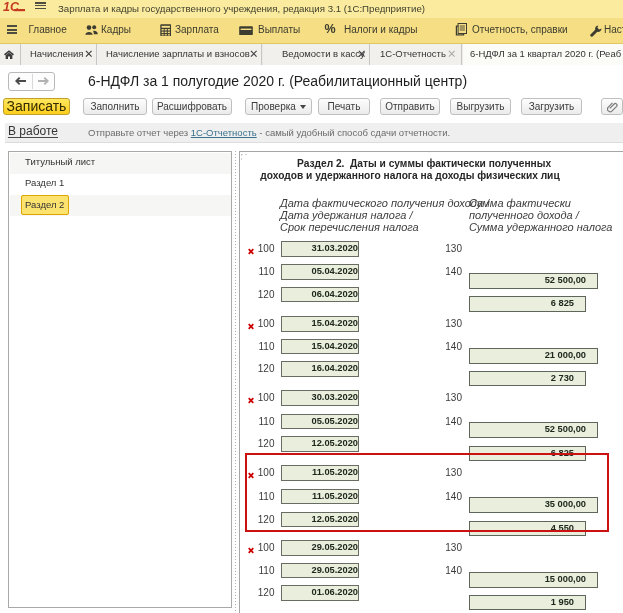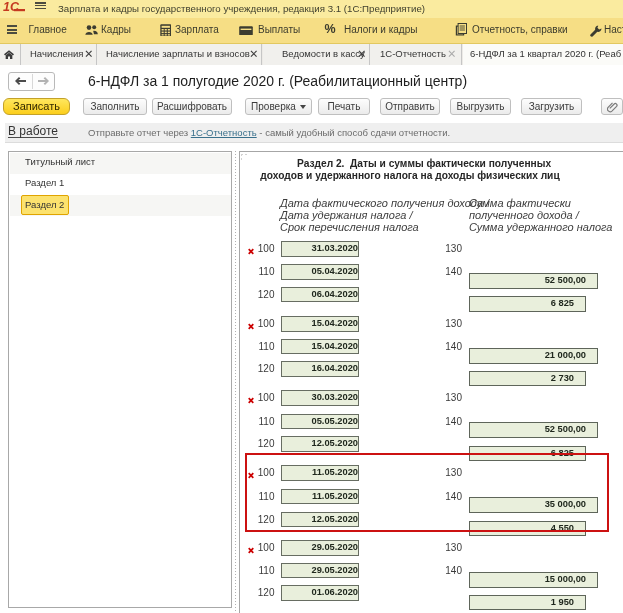--- a/index.html
+++ b/index.html
@@ -20,21 +20,21 @@
 .tab { position:absolute; top:0; height:21px; background:#f1f0ed; border-right:1px solid #c6c6c6; font-size:9.5px; color:#333; }
 .tab .tx { position:absolute; top:4px; white-space:nowrap; }
 .tab.active { background:#fbfbf8; }
 .tclose { position:absolute; top:6.5px; }
 
 .navbox { position:absolute; left:8px; top:71.5px; width:47px; height:19px; background:#fdfdfd; border:1px solid #b9b9b9; border-radius:3px; }
 .navbox .div { position:absolute; left:23px; top:1px; width:1px; height:15px; background:#d8d8d8; }
 .doctitle { position:absolute; left:88px; top:72.5px; font-size:14px; color:#1f1f1f; }
 
 .btn { position:absolute; top:97.5px; height:17px; border:1px solid #bfbfbf; border-radius:3px; background:linear-gradient(#fdfdfd,#ebebeb); font-size:10px; color:#3c3c3c; text-align:center; line-height:15px; }
-.btn.save { background:linear-gradient(#ffe75e,#fbce1c); border-color:#c3a129; color:#332a00; font-size:11px;border-radius:6px; }
+.btn.save { background:linear-gradient(#ffe75e,#fbce1c); border-color:#c3a129; color:#332a00; font-size:14px; }
 
 .statusrow { position:absolute; left:5px; top:123px; width:618px; height:19.5px; background:#efefef; border-bottom:1px solid #dcdcdc; }
 .vrabote { position:absolute; left:3px; top:3.2px; font-size:12px; color:#333; height:11.5px; line-height:11.5px; border-bottom:1.2px solid #4a4a4a; }
 .smsg { position:absolute; left:83px; top:3.5px; font-size:9.5px; color:#6b6b6b; }
 .smsg a { color:#39708c; text-decoration:underline; }
 
 .leftpanel { position:absolute; left:8px; top:151px; width:224px; height:456.5px; background:#fff; border:1px solid #a8a8a8; }
 .lrow { position:absolute; left:1px; width:221px; height:21px; font-size:9.5px; color:#333; }
 .lrow .t { position:absolute; left:15px; top:3.5px;text-align:center; }
 .stripe { background:#f6f6f4; }

